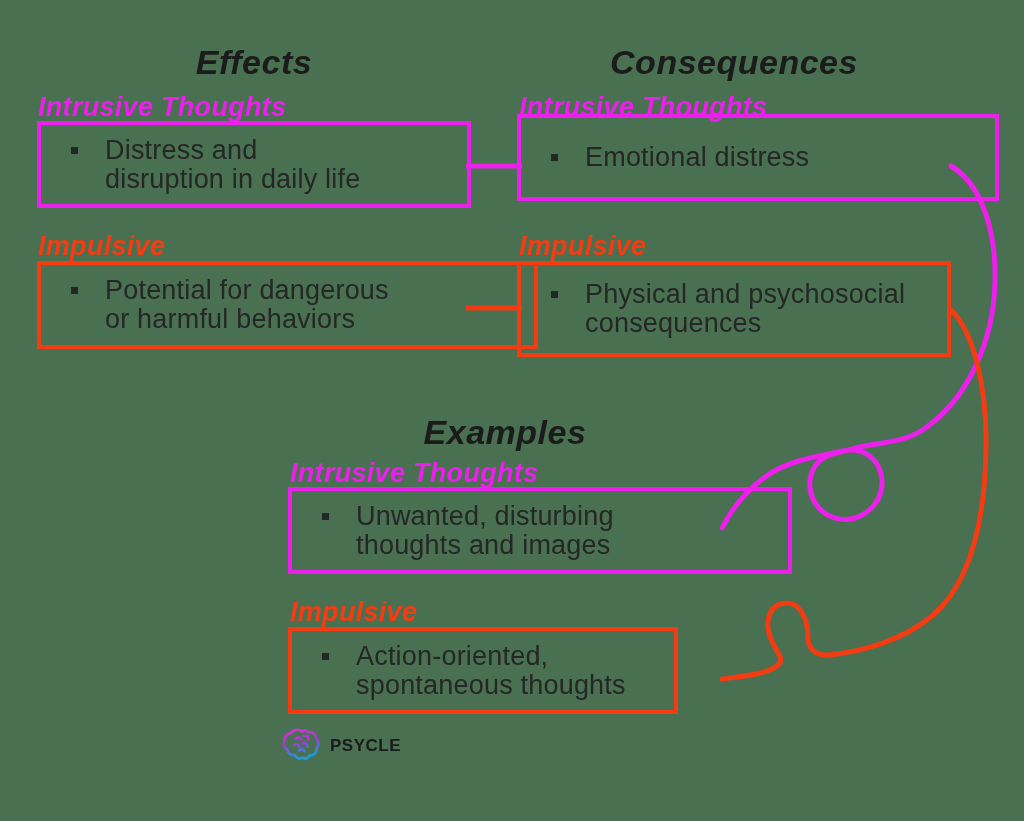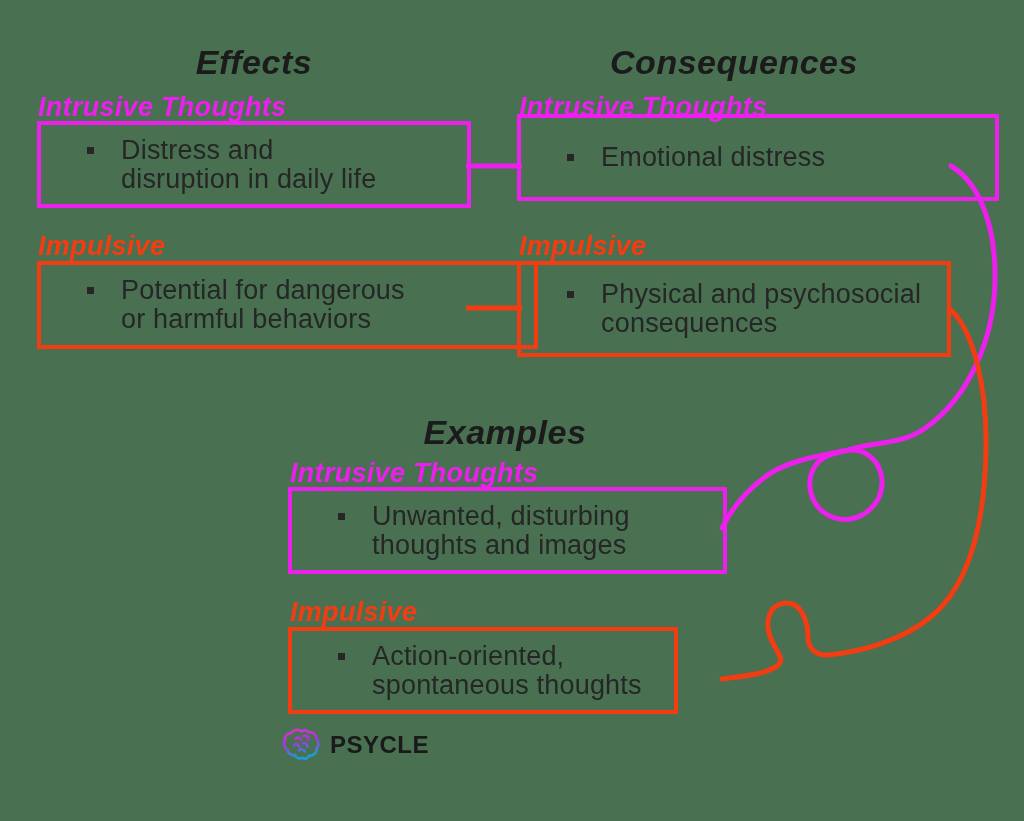--- a/index.html
+++ b/index.html
@@ -18,39 +18,39 @@
   .cat-label{
     position:absolute;font-size:27px;font-weight:bold;font-style:italic;
     letter-spacing:0.3px;line-height:1;text-align:center;
   }
   .cat-label.magenta{color:var(--magenta);}
   .cat-label.orange{color:var(--orange);}
 
   .dbox{
     position:absolute;box-sizing:border-box;border:4px solid;
     display:flex;flex-direction:column;justify-content:center;
-    padding-left:46px;padding-right:8px;background:transparent;
+    padding-left:30px;padding-right:8px;background:transparent;
   }
   .dbox.magenta{border-color:var(--magenta);}
   .dbox.orange{border-color:var(--orange);}
   .dbox .row{display:flex;align-items:flex-start;}
   .bullet{
     flex:0 0 auto;width:7px;height:7px;background:var(--body);
     margin-top:11px;margin-right:27px;
   }
   .btext{
     font-size:27px;line-height:29px;color:var(--body);
     white-space:pre-line;letter-spacing:0.2px;
   }
 
   #curves{position:absolute;left:0;top:0;width:1024px;height:821px;pointer-events:none;}
 
   #logo{position:absolute;left:282px;top:727px;display:flex;align-items:center;gap:8px;}
   #logo .wordmark{
-    font-size:24px;font-weight:bold;color:#1A1A1A;letter-spacing:0.5px;line-height:1;
+    font-size:17px;font-weight:bold;color:#1A1A1A;letter-spacing:0.5px;line-height:1;
   }
 </style>
 </head>
 <body>
 
 <div id="canvas">
 
   <div class="heading" style="left:38px;top:45px;width:432px;">Effects</div>
   <div class="heading" style="left:518px;top:45px;width:432px;">Consequences</div>
   <div class="heading" style="left:288px;top:415px;width:434px;">Examples</div>
@@ -84,21 +84,21 @@
   <div class="cat-label orange" style="left:519px;top:233px;">Impulsive</div>
   <div class="dbox orange" style="left:517px;top:261px;width:434px;height:96px;">
     <div class="row">
       <span class="bullet"></span>
       <div class="btext">Physical and psychosocial
 consequences</div>
     </div>
   </div>
 
   <div class="cat-label magenta" style="left:290px;top:460px;">Intrusive Thoughts</div>
-  <div class="dbox magenta" style="left:288px;top:487px;width:439px;height:87px;">
+  <div class="dbox magenta" style="left:288px;top:487px;width:504px;height:87px;">
     <div class="row">
       <span class="bullet"></span>
       <div class="btext">Unwanted, disturbing
 thoughts and images</div>
     </div>
   </div>
 
   <div class="cat-label orange" style="left:290px;top:599px;">Impulsive</div>
   <div class="dbox orange" style="left:288px;top:627px;width:390px;height:87px;">
     <div class="row">

